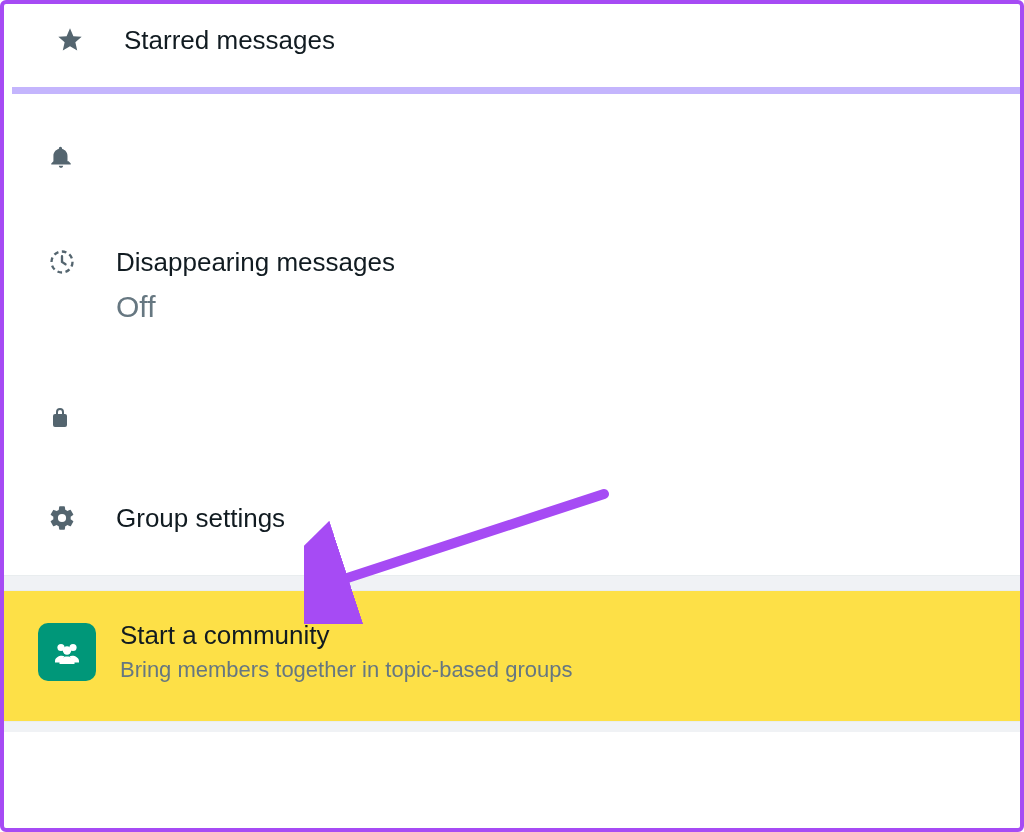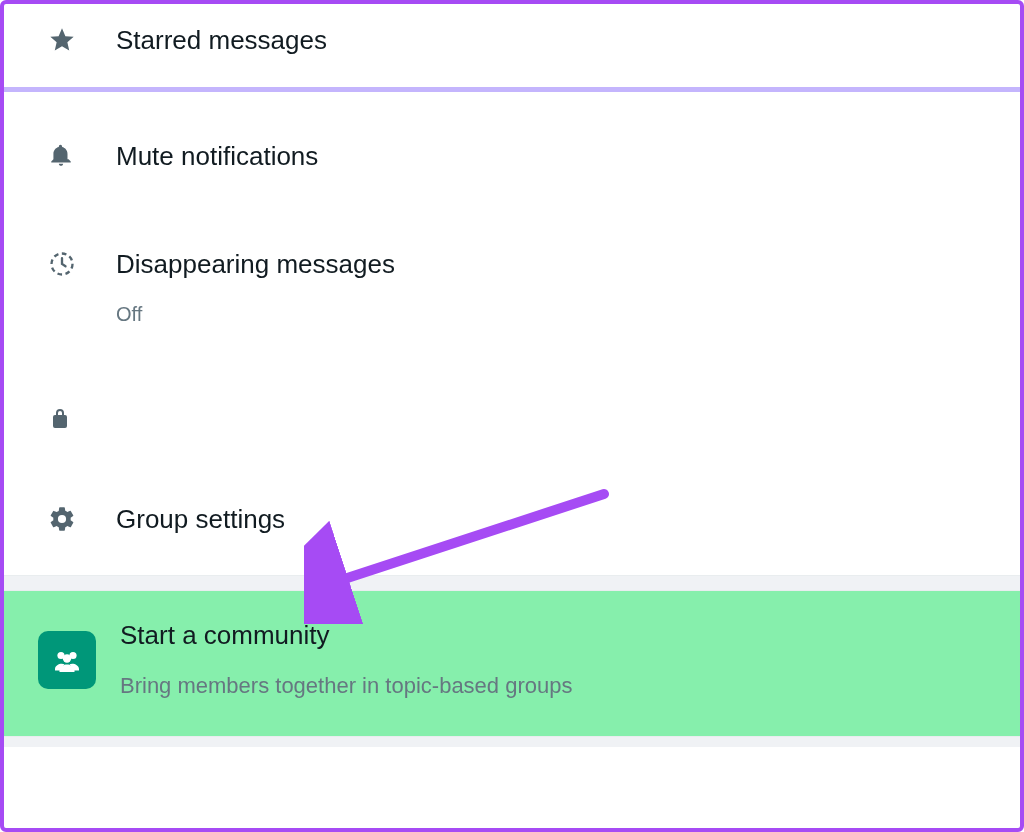--- a/index.html
+++ b/index.html
@@ -28,21 +28,22 @@
   .row {
     display: flex;
     align-items: flex-start;
     padding: 24px 30px 24px 44px;
     cursor: pointer;
   }
   .row + .row {
     
   }
   .row-divider {
-    border-bottom: 5px solid #c4b5fd;
+    border-bottom: 7px solid #c4b5fd;
+    margin-left: 8px;
   }
   .icon-col {
     width: 68px;
     flex: 0 0 68px;
     display: flex;
     align-items: center;
     justify-content: flex-start;
     padding-top: 2px;
     color: #54656f;
   }
@@ -51,58 +52,58 @@
     display: flex;
     flex-direction: column;
   }
   .title {
     font-size: 26px;
     font-weight: 400;
     color: #111b21;
     line-height: 1.25;
   }
   .subtitle {
-    font-size: 20px;
+    font-size: 30px;
     color: #667781;
-    margin-top: 20px;
+    margin-top: 9px;
     line-height: 1.3;
   }
   
   .row.starred { padding-top: 20px; padding-bottom: 30px; }
   .row.mute { padding-top: 48px; padding-bottom: 48px; }
   .row.disappearing { padding-top: 28px; padding-bottom: 50px; }
   .row.encryption { padding-top: 28px; padding-bottom: 50px; }
   .row.groupsettings { padding-top: 22px; padding-bottom: 40px; justify-content: flex-end; }
 
   .section-break {
     height: 14px;
     background: #f0f2f5;
     border-top: 1px solid #e9edef;
     border-bottom: 1px solid #e9edef;
   }
   .community {
-    background: #86efac;
+    background: #fde047;
     display: flex;
     align-items: center;
     padding: 28px 30px 36px 34px;
     cursor: pointer;
   }
   .community .badge {
     width: 58px;
     height: 58px;
     border-radius: 10px;
     background: #009779;
     display: flex;
     align-items: center;
     justify-content: center;
     margin-right: 24px;
     flex: 0 0 58px;
   }
   .community .title { font-size: 26px; }
-  .community .subtitle { font-size: 22px; margin-top: 20px; }
+  .community .subtitle { font-size: 22px; margin-top: 5px; }
 
   .bottom-strip {
     height: 10px;
     background: #f0f2f5;
     border-top: 1px solid #e9edef;
   }
 
   
   .arrow {
     position: absolute;
@@ -126,23 +127,20 @@
       <div class="text-col">
         <div class="title">Starred messages</div>
       </div>
     </div>
 
     <div class="row mute">
       <div class="icon-col">
         <svg width="26" height="26" viewBox="0 0 24 24" fill="#54656f">
             <path d="M12 22c1.1 0 2-.9 2-2h-4c0 1.1.9 2 2 2zm6-6V11c0-3.1-2-5.6-5-6.3V4c0-.8-.7-1.5-1.5-1.5S10 3.2 10 4v.7C7 5.4 5 7.9 5 11v5l-2 2v1h18v-1l-2-2z"></path>
           </svg>
-      </div>
-      <div class="text-col">
-        <div class="title">Mute notifications</div>
       </div>
     </div>
 
     <div class="row disappearing">
       <div class="icon-col">
         <svg width="28" height="28" viewBox="0 0 24 24" fill="none" stroke="#54656f" stroke-width="2">
           <circle cx="12" cy="12" r="9" stroke-dasharray="4 3"></circle>
           <path d="M12 7v5l3 2" stroke-linecap="round"></path>
         </svg>
       </div>

